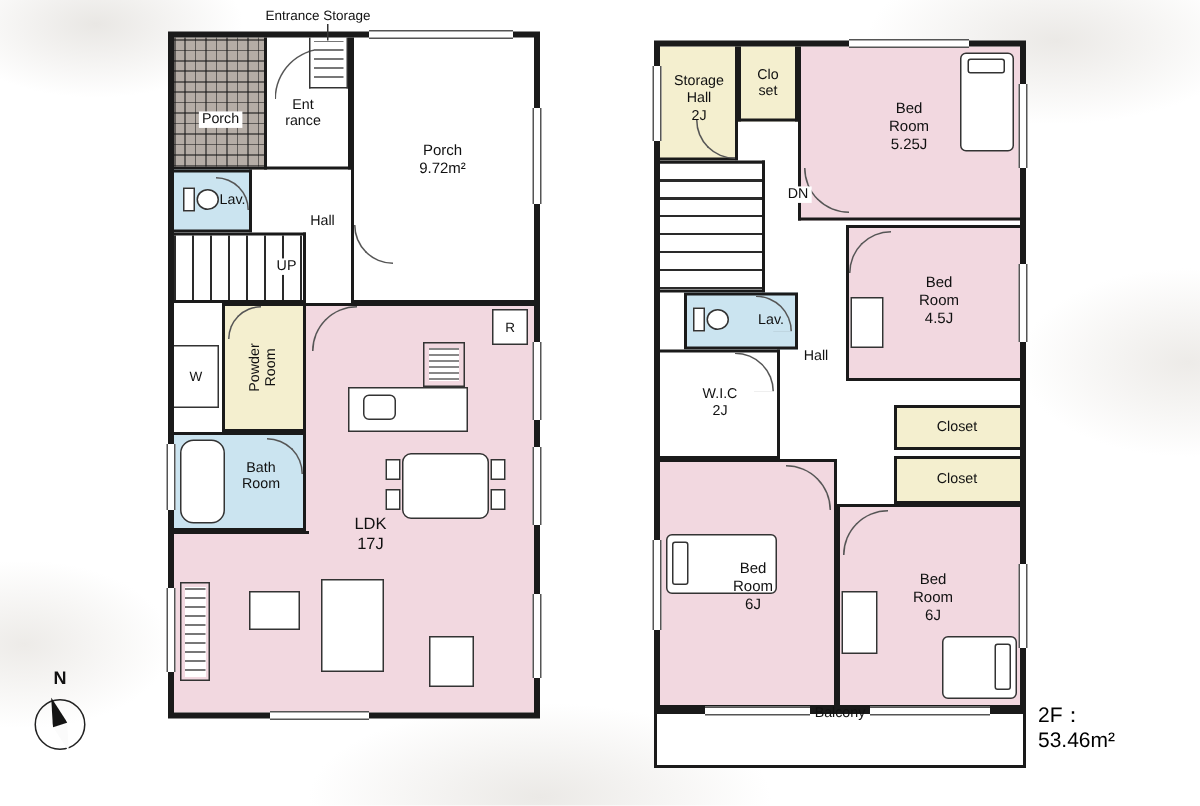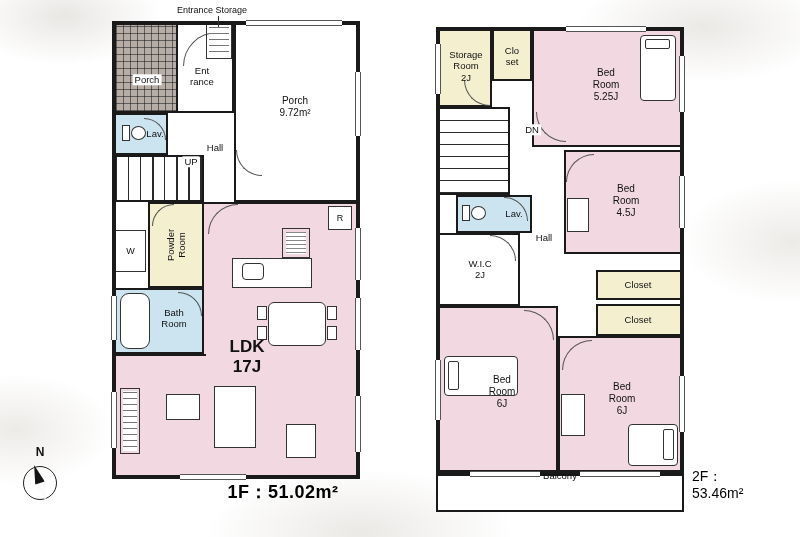--- a/index.html
+++ b/index.html
@@ -26,21 +26,21 @@
   .porch {
     background-color:#b5ada6;
     background-image:
       repeating-linear-gradient(0deg, rgba(25,25,25,.55) 0 1px, transparent 1px 7px),
       repeating-linear-gradient(90deg, rgba(25,25,25,.55) 0 1px, transparent 1px 7px);
   }
   .stairs-v { background-image:repeating-linear-gradient(90deg,#2a2a2a 0 1.5px,transparent 1.5px 12px); }
   .stairs-h { background-image:repeating-linear-gradient(0deg,#2a2a2a 0 1.5px,transparent 1.5px 12px); }
   .label { position:absolute; transform:translate(-50%,-50%); font-size:9.5px; line-height:1.2;
            text-align:center; white-space:pre-line; z-index:30; }
-  .lab10 { font-size:10px; } .lab11 { font-size:17px;font-weight:bold; }
+  .lab10 { font-size:10px; } .lab11 { font-size:11px; }
   .rot90 { transform:translate(-50%,-50%) rotate(-90deg); }
   .chip { background:#fff; padding:0 2px; line-height:1.1;margin-top:32px; }
   .note { position:absolute; font-size:9px; white-space:pre-line; z-index:30; }
   .area-label { position:absolute; transform:translate(-50%,-50%); font-size:18px; font-weight:bold;
                 letter-spacing:.5px; color:#000; z-index:30; white-space:pre-line; }
   .area-label-left { position:absolute; font-size:14px; font-weight:normal; color:#000; z-index:30;
                      white-space:pre-line; line-height:1.2; }
   .wallseg { position:absolute; background:#333; z-index:12; }
   .furn { position:absolute; border:1.5px solid #333; background:#fff; z-index:20; }
   .furn-label { display:flex; align-items:center; justify-content:center; font-size:9px; }
@@ -124,32 +124,31 @@
   <div class="arc arc-tr" style="left:178px;top:292px;width:24px;height:24px"></div>
   <div class="arc arc-tl" style="left:208px;top:204px;width:30px;height:30px"></div>
 
   <span class="label" style="left:147px;top:80px"><span class="chip">Porch</span></span>
   <span class="label" style="left:202px;top:76px">Ent
 rance</span>
   <span class="label lab10" style="left:295px;top:107px">Porch
 9.72m²</span>
   <span class="label" style="left:155px;top:134px">Lav.</span>
   <span class="label" style="left:215px;top:148px">Hall</span>
-  <span class="label" style="left:191px;top:162px"><span class="chip">UP</span></span>
+  <span class="label" style="left:191px;top:178px"><span class="chip">UP</span></span>
   <span class="label rot90" style="left:176px;top:245px">Powder
 Room</span>
   <span class="label" style="left:174px;top:318px">Bath
 Room</span>
   <span class="label lab11" style="left:247px;top:357px">LDK
 17J</span>
 
   <span class="note" style="left:177px;top:5px">Entrance Storage</span>
   <div class="wallseg" style="left:218px;top:16px;width:1px;height:11px"></div>
 
-  <span class="area-label" style="left:283px;top:492px">1F：51.02m²</span>
 </div>
 
 <div class="grp">
 
   <div class="room bg-cream" style="left:440px;top:31px;width:52px;height:76px;border-left:none;border-top:none"></div>
   <div class="room bg-cream" style="left:492px;top:31px;width:40px;height:50px;border-top:none"></div>
   <div class="room bg-pink" style="left:532px;top:31px;width:148px;height:116px;border-top:none;border-right:none"></div>
   <div class="room bg-white stairs-h" style="left:440px;top:107px;width:70px;height:88px;border-left:none"></div>
   <div class="room bg-blue" style="left:456px;top:195px;width:76px;height:38px"></div>
   <div class="room bg-white" style="left:440px;top:233px;width:80px;height:73px;border-left:none"></div>
@@ -189,21 +188,21 @@
 
   <div class="arc arc-bl" style="left:464px;top:80px;width:26px;height:26px"></div>
   <div class="arc arc-bl" style="left:536px;top:112px;width:30px;height:30px"></div>
   <div class="arc arc-tl" style="left:566px;top:154px;width:28px;height:28px"></div>
   <div class="arc arc-tr" style="left:504px;top:197px;width:24px;height:24px"></div>
   <div class="arc arc-tr" style="left:490px;top:235px;width:26px;height:26px"></div>
   <div class="arc arc-tr" style="left:524px;top:310px;width:30px;height:30px"></div>
   <div class="arc arc-tl" style="left:562px;top:340px;width:30px;height:30px"></div>
 
   <span class="label" style="left:466px;top:66px">Storage
-Room
+Hall
 2J</span>
   <span class="label" style="left:512px;top:56px">Clo
 set</span>
   <span class="label lab10" style="left:606px;top:85px">Bed
 Room
 5.25J</span>
   <span class="label" style="left:532px;top:130px"><span class="chip">DN</span></span>
   <span class="label" style="left:514px;top:214px">Lav.</span>
   <span class="label" style="left:544px;top:238px">Hall</span>
   <span class="label" style="left:480px;top:269px">W.I.C

